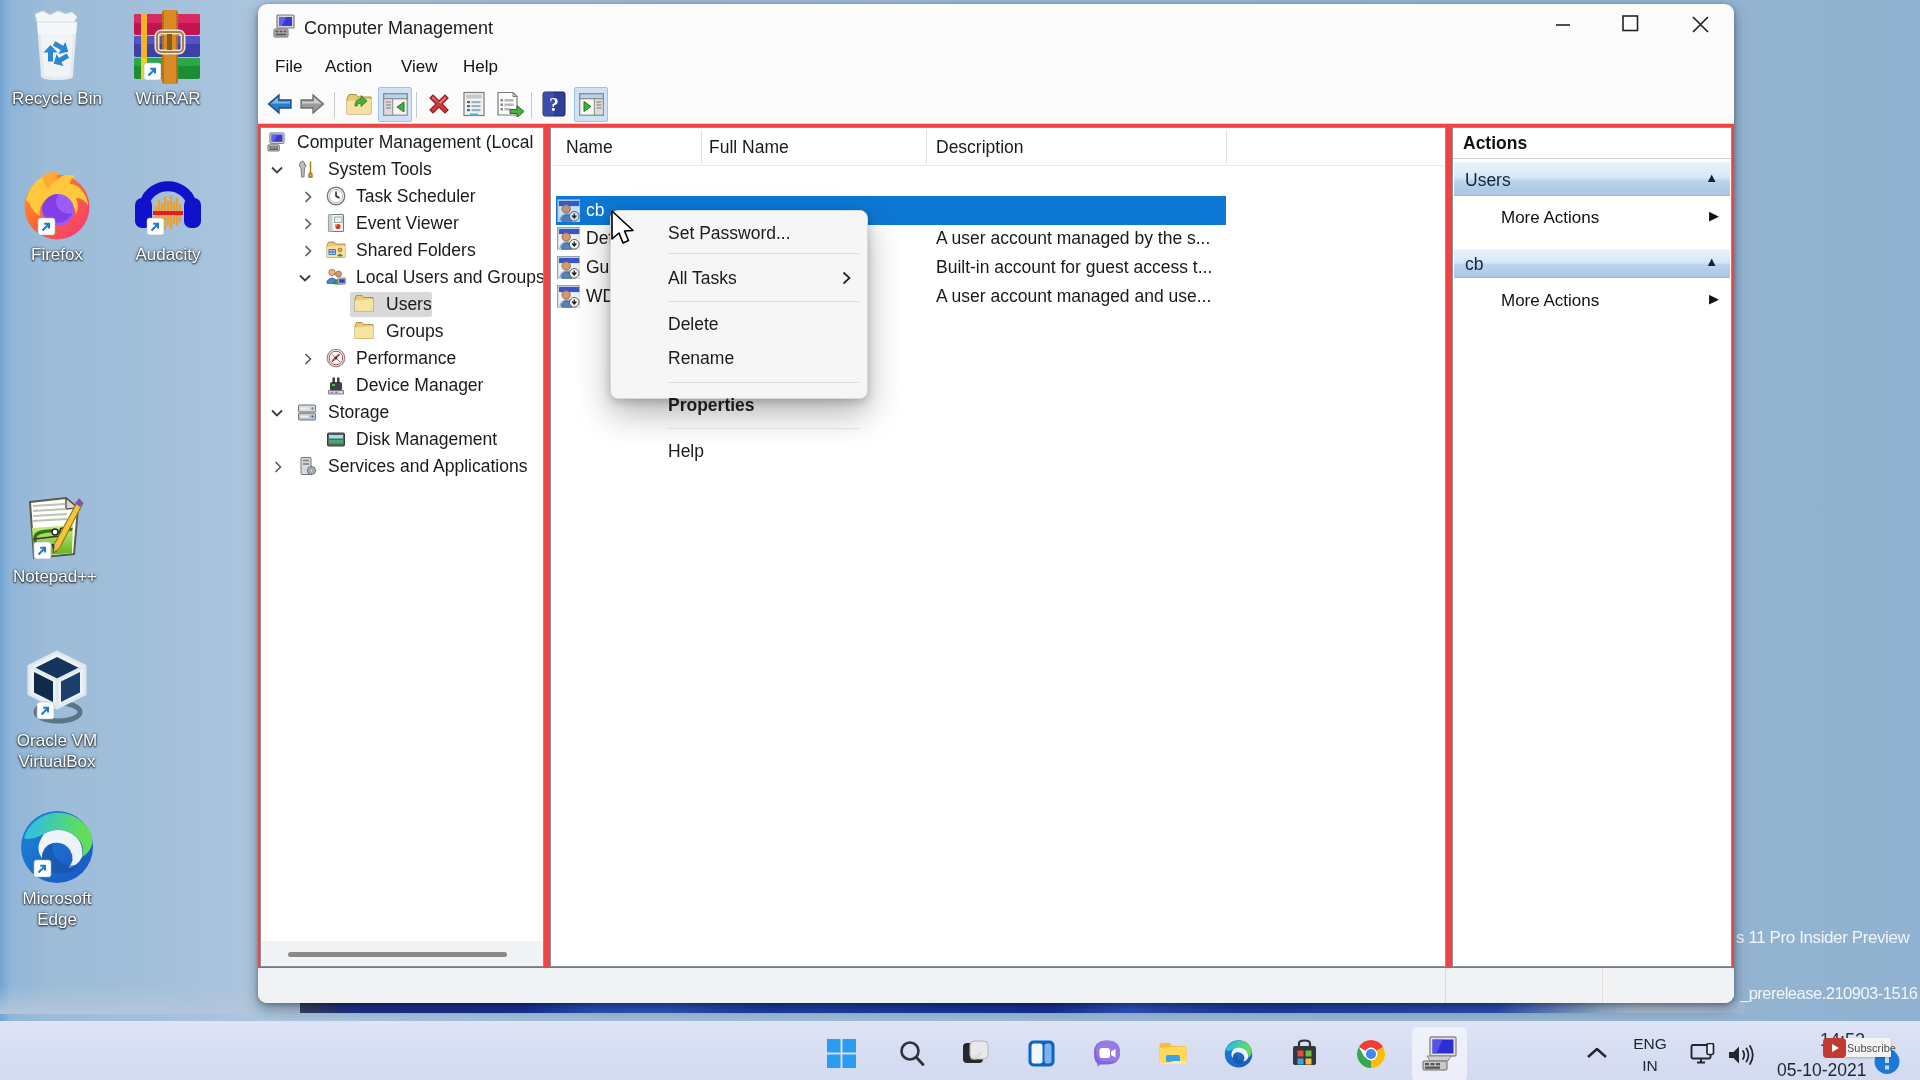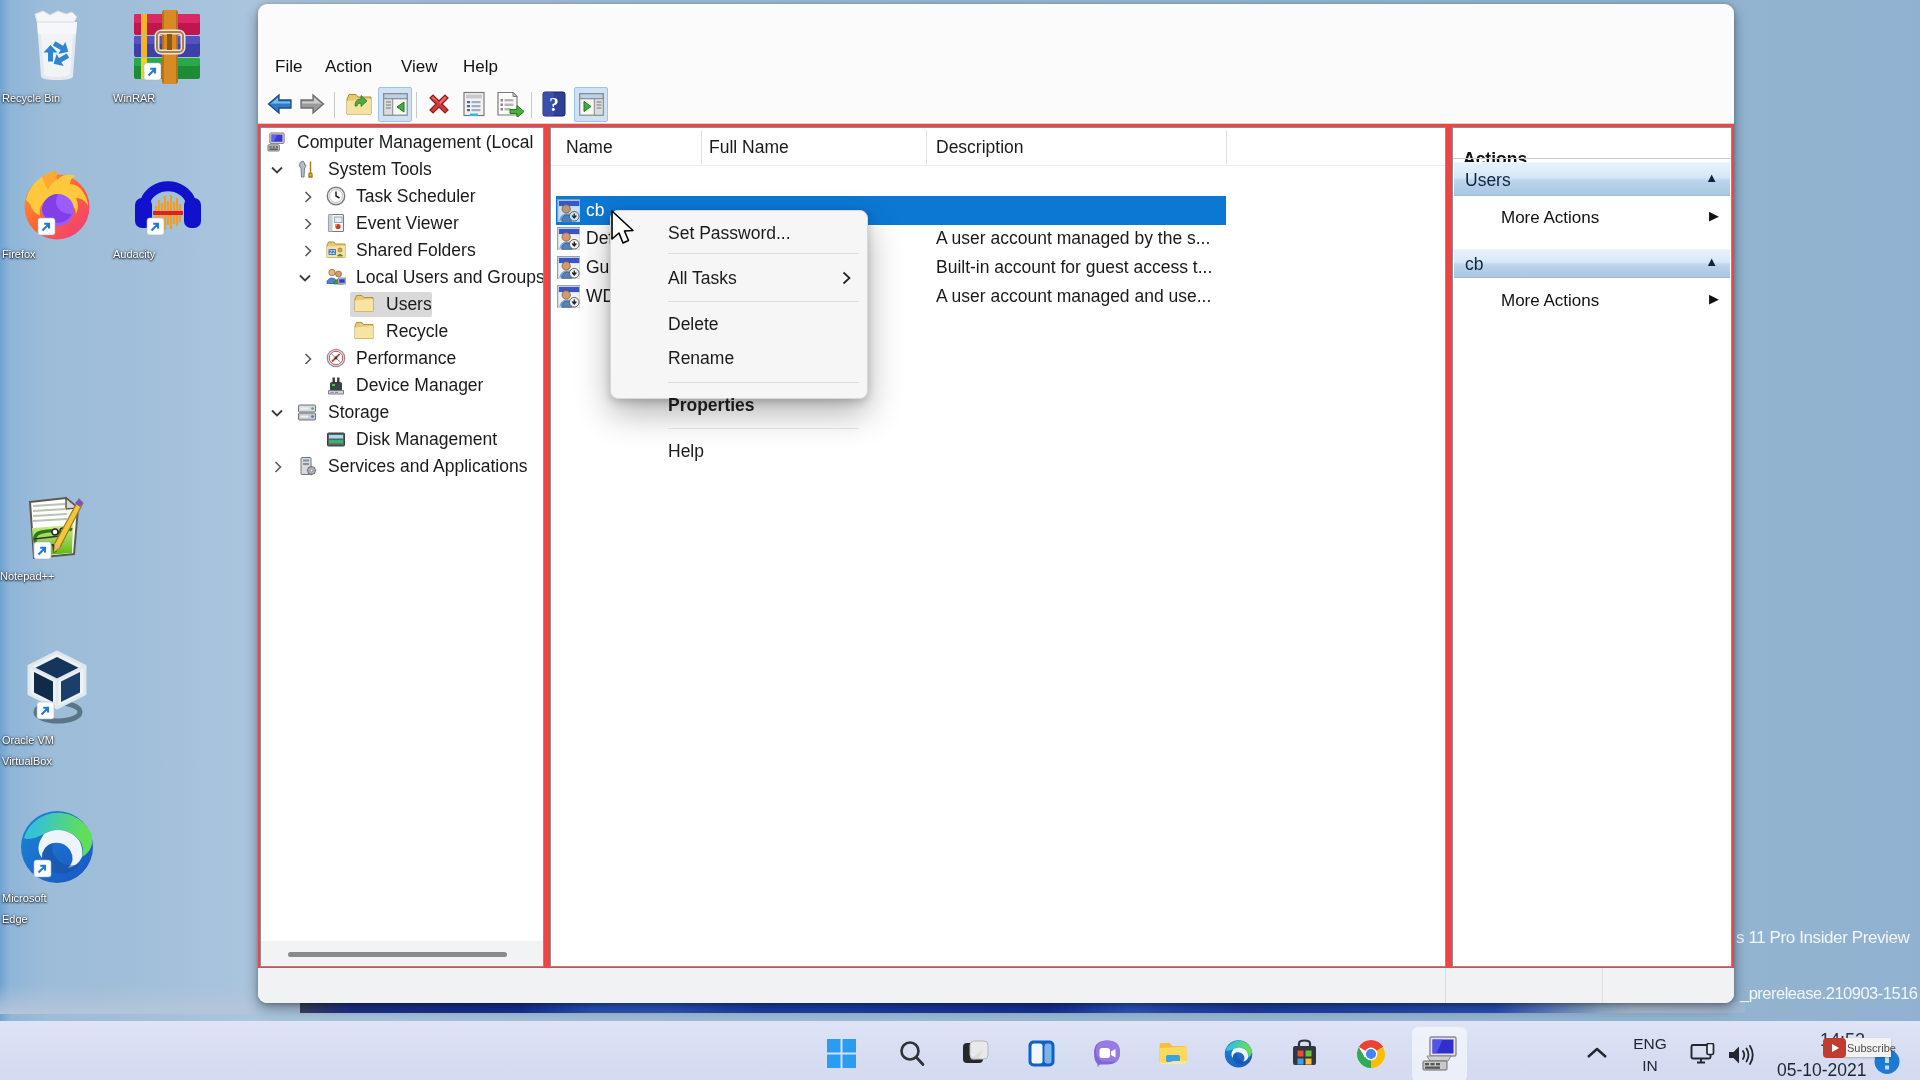--- a/index.html
+++ b/index.html
@@ -11,21 +11,21 @@
 
 #wpDark { position:absolute; left:300px; top:1002px; width:1300px; height:11px;
   background: linear-gradient(90deg, #3a4460 0%, #1e3190 4%, #16329e 20%, #1e42b0 40%, #16329e 60%, #2347b0 80%, #2d52bd 92%, rgba(150,180,215,0) 100%); }
 #wpDark2 { position:absolute; left:520px; top:1002px; width:250px; height:11px;
   background: linear-gradient(90deg, rgba(43,85,196,0) 0%, #2b55c4 30%, #2e57c4 60%, rgba(43,85,196,0) 100%); }
 #wpDark3 { position:absolute; left:1050px; top:1002px; width:200px; height:11px;
   background: linear-gradient(90deg, rgba(43,85,196,0) 0%, #2f58c8 40%, rgba(43,85,196,0) 100%); }
 #wpLite { position:absolute; left:0; top:985px; width:256px; height:29px;
   background: linear-gradient(180deg, rgba(170,190,210,0), #b4c5da); }
 
-.dicon { position:absolute; width:110px; text-align:left; color:#fff; font-size:11px;
+.dicon { position:absolute; width:110px; text-align:center; color:#fff; font-size:17px;
   text-shadow: 0 1px 2px rgba(0,0,0,0.9), 0 0 3px rgba(0,0,0,0.7); line-height:21px; }
 .dicon .ig { display:block; margin:0 auto 4px auto; position:relative; }
 
 #wm1 { position:absolute; left:1736px; top:928px; color:rgba(255,255,255,0.88); font-size:17px; letter-spacing:-0.4px; white-space:nowrap; }
 #wm2 { position:absolute; left:1740px; top:984px; color:rgba(255,255,255,0.88); font-size:16.5px; letter-spacing:-0.5px; white-space:nowrap; }
 
 #win { position:absolute; left:258px; top:4px; width:1476px; height:999px; background:#fbfbfb;
   border-radius:9px; box-shadow: 0 5px 14px rgba(0,0,0,0.38), 0 1px 4px rgba(0,0,0,0.22); }
 #titlebar { position:absolute; left:0; top:0; width:100%; height:44px; }
 #title { position:absolute; left:46px; top:14px; font-size:18px; color:#1b1b1b; }
@@ -43,21 +43,21 @@
 #actpane  { left:1194px; top:3px; width:280px; height:840px; }
 #botstrip { position:absolute; left:0; top:964px; width:1476px; height:35px; background:#f1f2f3; border-radius:0 0 9px 9px; }
 
 .trow { position:absolute; height:27px; line-height:27px; font-size:17.5px; color:#1a1a1a; white-space:nowrap; }
 .ticon { position:absolute; top:3px; width:20px; height:20px; }
 
 .lhead { position:absolute; top:0; height:38px; line-height:38px; font-size:17.5px; color:#1a1a1a; }
 .lrow { position:absolute; height:29px; line-height:29px; font-size:17.5px; color:#191919; white-space:nowrap; }
 .licon { position:absolute; top:3px; width:23px; height:23px; }
 
-#actTitle { position:absolute; left:10px; top:0px; height:30px; line-height:30px; font-weight:bold; font-size:17.5px; color:#111;margin-top:16px; }
+#actTitle { position:absolute; left:10px; top:0px; height:30px; line-height:30px; font-weight:bold; font-size:17.5px; color:#111; }
 .acthead { position:absolute; left:1px; width:276px; height:34px; border-bottom:1px solid #9fb9d3; border-top:1px solid #eef5fb; background:linear-gradient(180deg,#e9f2fc 0%,#d7e7f7 45%,#bcd4ec 55%,#a9c6e2 100%); font-size:17.5px; color:#0f2440; }
 .actrow { position:absolute; left:1px; width:276px; background:#fff; font-size:17px; color:#111; }
 
 #ctx { position:absolute; left:610px; top:210px; width:258px; height:189px; background:#f6f6f6;
   border:1px solid #d8d8d8; border-radius:8px; box-shadow: 0 14px 34px rgba(0,0,0,0.30), 0 3px 8px rgba(0,0,0,0.18); }
 .ci { position:absolute; left:57px; font-size:17.5px; color:#1a1a1a; transform:translateY(-50%); white-space:nowrap; }
 .csep { position:absolute; left:57px; width:191px; height:1px; background:#dddddd; }
 
 #taskbar { position:absolute; left:0; top:1013px; width:1920px; height:67px;
   background:linear-gradient(180deg,#dee4f6 0%, #d6ddf2 55%, #d3daf0 100%);margin-top:8px; }
@@ -308,20 +308,42 @@
       <path d="M22 50 Q22 38 33 35 Q30 44 38 52 Q46 60 60 56 Q48 70 32 64 Q23 60 22 50 Z" fill="#1b4fa0" opacity="0.55"></path>
       <use href="#scarrow" x="14" y="52"></use>
     </svg>
     <div>Microsoft<br>Edge</div>
   </div>
 
   <div id="wm1">s 11 Pro Insider Preview</div>
   <div id="wm2">_prerelease.210903-1516</div>
 
   <div id="win">
+    <div id="titlebar">
+      <svg style="position:absolute;left:15px;top:10px" width="24" height="24" viewBox="0 0 24 24">
+        <rect x="4" y="1" width="17" height="13" rx="1" fill="#d8d8d8" stroke="#7a7a7a" stroke-width="1.2"></rect>
+        <rect x="6" y="3" width="13" height="9" fill="#3a3ad0"></rect>
+        <path d="M6 3 l7 0 -4 9 -3 0 Z" fill="#6a6af0" opacity="0.8"></path>
+        <rect x="1" y="15" width="14" height="8" rx="1" fill="#c8c8c8" stroke="#6a6a6a" stroke-width="1"></rect>
+        <rect x="2.5" y="16.5" width="3" height="2" fill="#555"></rect>
+          <rect x="6.5" y="16.5" width="3" height="2" fill="#555"></rect>
+          <rect x="10.5" y="16.5" width="3" height="2" fill="#555"></rect>
+        <rect x="2.5" y="19.5" width="11" height="2" fill="#555"></rect>
+      </svg>
+      <div id="title">Computer Management</div>
+      <svg class="capbtn" style="left:1282px" width="46" height="42">
+          <line x1="16" y1="21" x2="30" y2="21" stroke="#222" stroke-width="1.6"></line>
+        </svg>
+      <svg class="capbtn" style="left:1349px" width="46" height="42">
+          <rect x="16" y="12" width="14.5" height="14.5" fill="none" stroke="#222" stroke-width="1.6"></rect>
+        </svg>
+      <svg class="capbtn" style="left:1419px" width="46" height="42">
+          <path d="M16 13 L31 28 M31 13 L16 28" stroke="#222" stroke-width="1.7"></path>
+        </svg>
+    </div>
     <div id="menubar">
       <span style="left:17px">File</span>
       <span style="left:67px">Action</span>
       <span style="left:143px">View</span>
       <span style="left:205px">Help</span>
     </div>
     <div id="toolbar">
 
       <svg class="abs" style="left:9px;top:6px" width="26" height="26" viewBox="0 0 26 26">
         <path d="M1.5 13 L12 4 L12 9 L24 9 L24 17 L12 17 L12 22 Z" fill="#2e7cc4" stroke="#1a4e85" stroke-width="1.3"></path>
@@ -454,21 +476,21 @@
           <div style="position:absolute;left:89px;top:1px;width:82px;height:25px;background:#d9d9d9;border-radius:2px"></div>
           <svg class="ticon" style="left:93px">
               <use href="#icoFolder"></use>
             </svg>
           <span style="position:absolute;left:125px">Users</span>
         </div>
         <div class="trow" style="left:0;top:190px;width:100%">
           <svg class="ticon" style="left:93px">
               <use href="#icoFolder"></use>
             </svg>
-          <span style="position:absolute;left:125px">Recycle</span>
+          <span style="position:absolute;left:125px">Groups</span>
         </div>
         <div class="trow" style="left:0;top:217px;width:100%">
           <svg class="abs" style="left:42px;top:7px" width="10" height="14" viewBox="0 0 10 14">
               <path d="M2.5 2 L7.5 7 L2.5 12" fill="none" stroke="#5a5a5a" stroke-width="1.6"></path>
             </svg>
           <svg class="ticon" style="left:65px">
               <use href="#icoPerf"></use>
             </svg>
           <span style="position:absolute;left:95px">Performance</span>
         </div>

